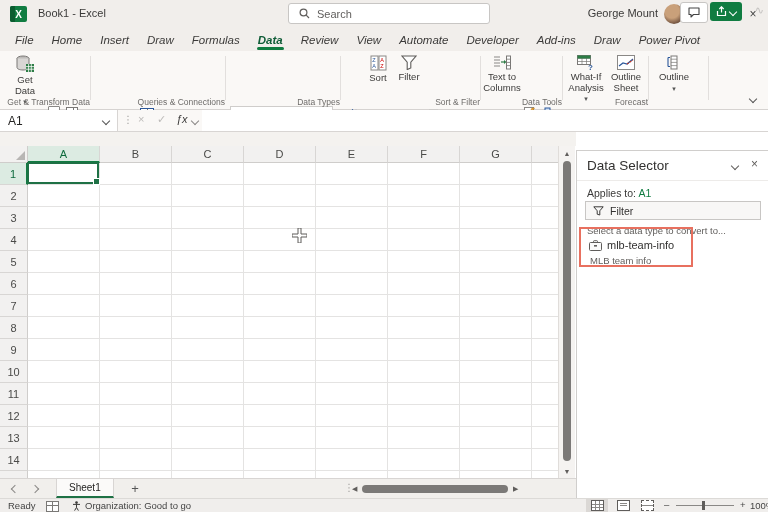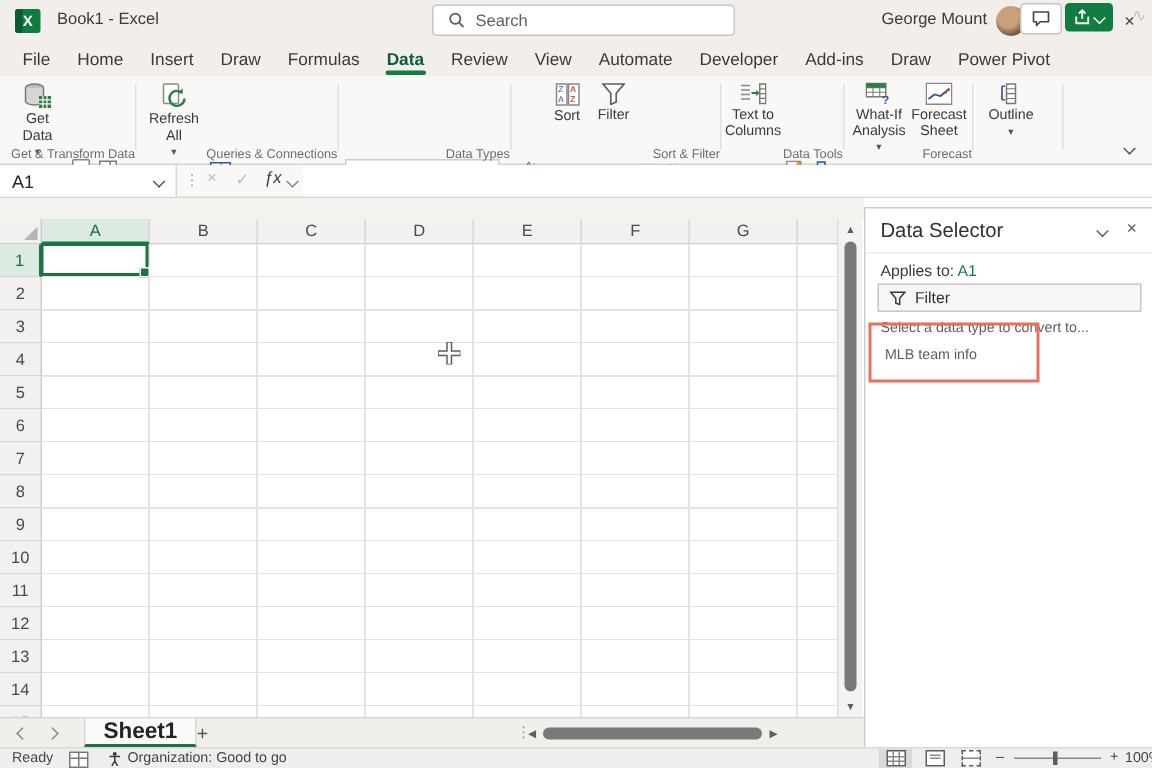--- a/index.html
+++ b/index.html
@@ -21,21 +21,21 @@
              display:flex;align-items:center;gap:7px;padding-left:10px;box-sizing:border-box;font-size:11px;color:#605e5c;}
   #username{right:110px;top:7px;font-size:11px;color:#3b3a39;}
   #avatar{right:84px;top:4px;width:20px;height:20px;border-radius:50%;
           background:radial-gradient(circle at 40% 35%,#c9a07a 0 40%,#7a5a45 70%,#4a382c);}
   .wbtn{top:0;width:30px;height:28px;display:flex;align-items:center;justify-content:center;font-size:12px;color:#444;}
   #btn-min{right:56px;} #btn-max{right:28px;} #btn-close{right:0;}
   .maxbox{width:9px;height:9px;border:1.1px solid #444;border-radius:1px;}
 
   
   #tabrow{left:0;top:28px;width:768px;height:23px;background:#f1eeeb;display:flex;align-items:stretch;padding-left:6px;box-sizing:border-box;}
-  .rtab{padding:0 9px;font-size:11.5px;color:#3b3a39;display:flex;align-items:center;position:relative;cursor:default;white-space:nowrap;}
+  .rtab{padding:0 9px;font-size:11.5px;color:#3b3a39;display:flex;align-items:center;position:relative;cursor:default;white-space:nowrap;font-style:italic;}
   .rtab.active{color:#0f5c37;font-weight:700;}
   .rtab.active::after{content:"";position:absolute;left:8px;right:8px;bottom:1px;height:3px;background:#107C41;border-radius:2px;}
   #comment-btn{right:60px;top:2px;width:26px;height:19px;background:#fff;border:1px solid #c8c6c4;border-radius:3px;
                display:flex;align-items:center;justify-content:center;}
   #share-btn{right:26px;top:2px;width:32px;height:19px;background:#107C41;border-radius:3px;color:#fff;
              display:flex;align-items:center;justify-content:center;gap:3px;font-size:8px;}
   #dictate-ghost{right:4px;top:4px;color:#c4c2c0;font-size:11px;}
 
   
   #ribbon{left:0;top:51px;width:768px;height:59px;background:#faf8f6;border-bottom:1px solid #d6d3d1;box-sizing:border-box;}
@@ -94,29 +94,29 @@
   #selection::after{content:"";position:absolute;right:-3px;bottom:-3px;width:5px;height:5px;background:#1E7145;border:1px solid #fff;}
   #vscroll{left:558px;top:0;width:17px;height:332px;background:#f5f3f1;border-left:1px solid #e0ddda;box-sizing:border-box;}
   #vscroll .arr{position:absolute;left:0;width:16px;height:14px;display:flex;align-items:center;justify-content:center;font-size:7px;color:#605e5c;}
   #vthumb{position:absolute;left:4px;top:15px;width:8px;height:300px;background:#7b7977;border-radius:4px;}
 
   
   #tabbar{left:0;top:478px;width:576px;height:20px;background:#f1efec;border-top:1px solid #d8d5d3;box-sizing:border-box;}
   .navarr{position:absolute;top:0;height:19px;display:flex;align-items:center;color:#8a8886;}
   #sheet-tab{left:56px;top:0;height:19px;padding:0 12px;background:#fbfaf9;border-left:1px solid #d8d5d3;border-right:1px solid #d8d5d3;
              border-bottom:2px solid #1E7145;box-sizing:border-box;display:flex;align-items:center;
-             font-size:15px;font-weight:700;color:#252423;}
+             font-size:10px;font-weight:400;color:#252423;}
   #add-sheet{left:126px;top:0;height:19px;width:18px;display:flex;align-items:center;justify-content:center;font-size:13px;color:#555;}
   #tab-split{left:344px;top:3px;color:#a09e9c;font-size:10px;}
   #hscroll-left{left:352px;top:0;height:19px;display:flex;align-items:center;font-size:7px;color:#605e5c;}
   #hthumb{left:362px;top:6px;width:146px;height:8px;background:#7b7977;border-radius:4px;}
   #hscroll-right{left:513px;top:0;height:19px;display:flex;align-items:center;font-size:7px;color:#605e5c;}
 
   
-  #taskpane{left:576px;top:138px;width:192px;height:360px;background:#fff;border-left:1px solid #d0cecc;border-top:1px solid #d0cecc;box-sizing:border-box;}
+  #taskpane{left:576px;top:150px;width:192px;height:360px;background:#fff;border-left:1px solid #d0cecc;border-top:1px solid #d0cecc;box-sizing:border-box;}
   #tp-header{left:0;top:0;width:191px;height:30px;border-bottom:1px solid #edebe9;box-sizing:border-box;}
   #tp-title{left:10px;top:7px;font-size:13.5px;color:#323130;}
   #tp-collapse{right:30px;top:12px;color:#605e5c;}
   #tp-close{right:10px;top:6px;font-size:12px;color:#605e5c;}
   #tp-applies{left:10px;top:36px;font-size:10.5px;color:#3b3a39;}
   #tp-applies b{color:#107C41;font-weight:400;}
   #tp-filter{left:8px;top:50px;width:176px;height:19px;border:1px solid #c8c6c4;background:#f8f7f6;box-sizing:border-box;
              display:flex;align-items:center;gap:6px;padding-left:7px;font-size:10.5px;color:#323130;}
   #tp-prompt{left:10px;top:74px;font-size:9.5px;color:#605e5c;white-space:nowrap;}
   #tp-card{left:12px;top:88px;width:150px;}
@@ -236,29 +236,20 @@
       <div class="doc"></div>
     </div>
   <div class="sicon" style="left:46px;top:89px">
       <div class="minitable" style="border-color:#2d7d46"></div>
     </div>
   <div class="sicon" style="left:66px;top:89px">
       <div class="doc" style="border-color:#c55a11"></div>
     </div>
   <div class="glabel" style="left:0;width:90px">Get &amp; Transform Data</div>
 
-  <div class="bigbtn" style="left:96px;width:40px">
-    <svg width="18" height="18" viewBox="0 0 18 18">
-      <rect x="2" y="1" width="10" height="13" rx="1" fill="#fff" stroke="#8a8886"></rect>
-      <path d="M14.5 7a5 5 0 1 0 1.5 3.6" fill="none" stroke="#2d7d46" stroke-width="1.6"></path>
-      <path d="M14.8 3.8v3.4h-3.4z" fill="#2d7d46"></path>
-    </svg>
-    <span class="lbl">Refresh All</span>
-    <span class="dd">▾</span>
-  </div>
   <div class="srow" style="left:140px;top:57px">
     <div class="minitable" style="border-color:#2b579a"></div>
     <span>Queries &amp; Connections</span>
   </div>
   <div class="srow disabled" style="left:140px;top:73px">
     <div class="minitable" style="border-color:#c6c4c2;background:#fff"></div>
     <span>Properties</span>
   </div>
   <div class="srow disabled" style="left:140px;top:89px">
     <div class="doc" style="border-color:#c6c4c2;height:10px"></div>
@@ -404,21 +395,21 @@
     </svg>
     <span class="lbl">What-If Analysis</span>
     <span class="dd">▾</span>
   </div>
   <div class="bigbtn" style="left:608px;width:36px">
     <svg width="18" height="15" viewBox="0 0 18 15">
       <rect x="0.5" y="0.5" width="17" height="14" fill="#fff" stroke="#8a8886"></rect>
       <path d="M2 11l4-3 4 1 6-5" fill="none" stroke="#2b579a" stroke-width="1.2"></path>
       <path d="M10 9l6-4" fill="none" stroke="#c0392b" stroke-width="1.2" stroke-dasharray="2 1.2"></path>
     </svg>
-    <span class="lbl">Forecast Sheet</span>
+    <span class="lbl">Outline Sheet</span>
   </div>
   <div class="glabel" style="left:562px;width:86px">Forecast</div>
 
   <div class="bigbtn" style="left:654px;width:40px">
     <svg width="16" height="15" viewBox="0 0 16 15">
       <rect x="5" y="1" width="6" height="13" fill="#fff" stroke="#7a7876"></rect>
       <path d="M5 4.2h6M5 7.4h6M5 10.6h6" stroke="#7a7876" stroke-width="0.7"></path>
       <path d="M2 2.5h2M2 2.5v9M2 11.5h2" fill="none" stroke="#2b579a" stroke-width="1.1"></path>
     </svg>
     <span class="lbl">Outline</span>
@@ -511,20 +502,28 @@
     <b>A1</b>
   </div>
   <div id="tp-filter" class="abs">
     <svg width="11" height="10" viewBox="0 0 11 10">
       <path d="M0.8 0.8h9.4L6.8 4.8V9L4.2 8.2V4.8z" fill="none" stroke="#3b3a39" stroke-width="1"></path>
     </svg>
     <span>Filter</span>
   </div>
   <div id="tp-prompt" class="abs">Select a data type to convert to...</div>
   <div id="tp-card" class="abs">
+    <div class="nm">
+      <svg width="13" height="11" viewBox="0 0 13 11">
+        <rect x="0.5" y="2.5" width="12" height="8" rx="1" fill="#fafafa" stroke="#5f5d5b"></rect>
+        <path d="M4.5 2.5V1.4a.7.7 0 0 1 .7-.7h2.6a.7.7 0 0 1 .7.7v1.1" fill="none" stroke="#5f5d5b"></path>
+        <rect x="5" y="5" width="3" height="1.6" fill="#5f5d5b"></rect>
+      </svg>
+      <span>mlb-team-info</span>
+    </div>
     <div class="ds">MLB team info</div>
   </div>
   <div id="tp-annotation" class="abs"></div>
 </div>
 
 <div id="statusbar" class="abs">
   <div id="sb-ready" class="abs">Ready</div>
   <div id="sb-macro" class="abs"></div>
   <div id="sb-acc" class="abs">
     <svg width="9" height="10" viewBox="0 0 9 10">

